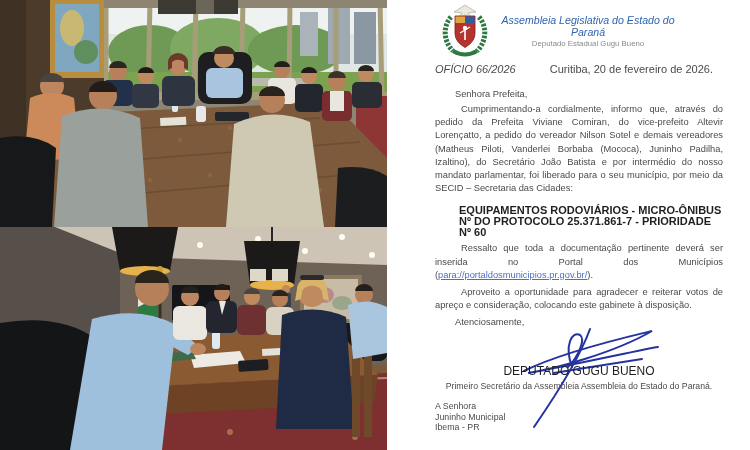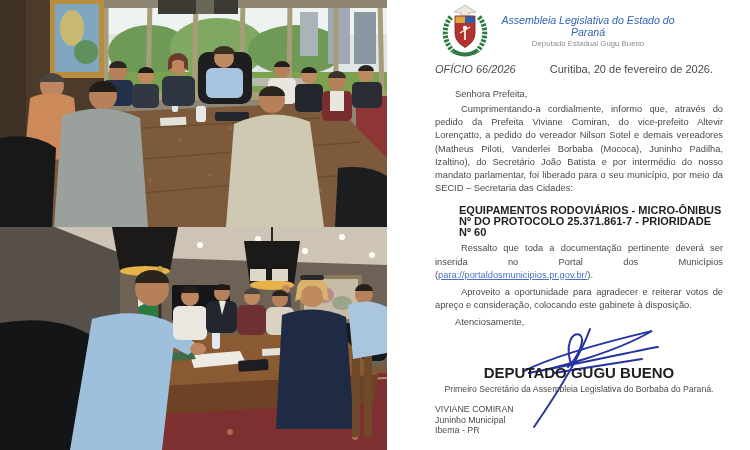--- a/index.html
+++ b/index.html
@@ -20,21 +20,21 @@
   .office-no{font-style:italic;}
   .date-line{padding-right:10px;}
   .salutation{margin-top:14px;padding-left:20px;font-size:9.3px;}
   .para{margin-top:4px;font-size:9.3px;line-height:13.2px;text-align:justify;text-indent:26px;}
   .highlight{margin-top:10px;margin-left:24px;font-weight:bold;font-size:11px;
              line-height:11px;color:#1f1f1f;}
   .portal-link{color:#4a6fc3;text-decoration:underline;cursor:pointer;}
   .closing{margin-top:5px;padding-left:20px;font-size:9.3px;}
   .sig-area{text-align:center;margin-top:0;}
   .sig-svg{overflow:visible;display:inline-block;}
-  .signer-name{text-align:center;font-weight:bold;font-size:15px;color:#1f1f1f;margin-top:-13px;}
+  .signer-name{text-align:center;font-weight:normal;font-size:12px;color:#1f1f1f;margin-top:-13px;}
   .signer-title{text-align:center;font-size:8.7px;margin-top:3px;}
   .addressee{margin-top:10px;font-size:8.8px;line-height:10.5px;}
 </style>
 </head>
 <body>
 
 <div class="stage">
 
   <div class="photo-col">
 
@@ -292,23 +292,23 @@
     <div class="sig-area">
       <svg class="sig-svg" width="170" height="46" viewBox="0 0 170 46">
         <g fill="none" stroke="#2433a0" stroke-width="2" stroke-linecap="round">
           <path d="M78,40 C70,18 78,4 86,8 C92,12 84,30 74,40"></path>
           <path d="M30,44 C70,24 150,6 158,4 C120,26 60,42 34,46 C80,38 150,22 164,20"></path>
           <path d="M96,2 C86,30 62,68 40,100"></path>
           <path d="M60,46 C90,41 128,35 148,32"></path>
         </g>
       </svg>
       <div class="signer-name">DEPUTADO GUGU BUENO</div>
-      <div class="signer-title">Primeiro Secretário da Assembleia Legislativa do Borbaba do Paraná.</div>
+      <div class="signer-title">Primeiro Secretário da Assembleia Assembleia do Estado do Paraná.</div>
     </div>
 
     <div class="addressee">
-      <div>VIVIANE COMIRAN</div>
+      <div>A Senhora</div>
       <div>Juninho Municipal</div>
       <div>Ibema - PR</div>
     </div>
 
   </div>
 </div>
 
 </body></html>

